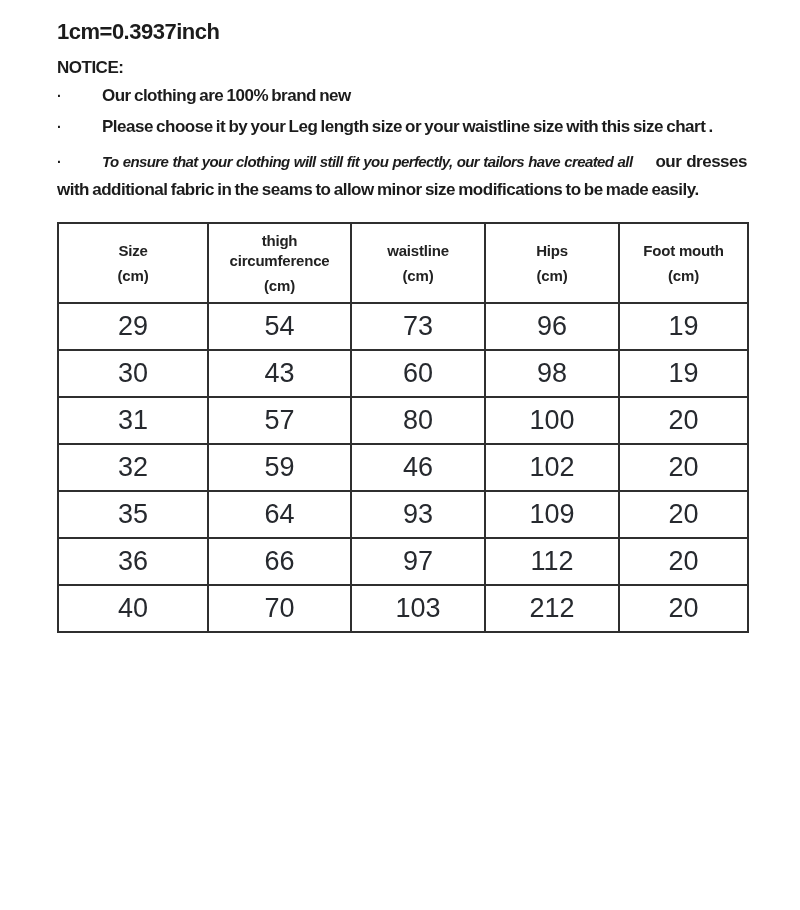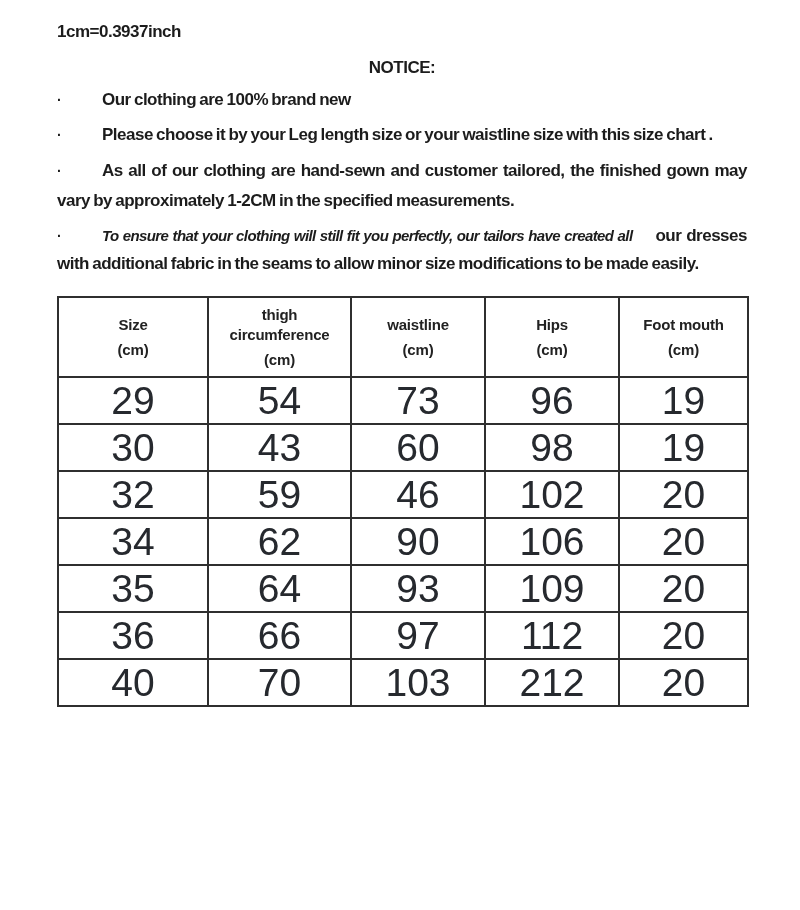--- a/index.html
+++ b/index.html
@@ -13,44 +13,43 @@
     overflow: hidden;
     font-family: "Liberation Sans", sans-serif;
     color: #1c1c1c;
   }
   .content {
     padding: 20px 53px 0 57px;
     width: 690px;
   }
   p { margin: 0; }
   .conv-line {
-    font-size: 17px;
+    font-size: 22px;
     font-weight: bold;
     letter-spacing: -0.5px;
     line-height: 24px;
     margin-bottom: 12px;
   }
   .notice-heading {
     font-size: 17px;
     font-weight: bold;
     letter-spacing: -0.5px;
     line-height: 24px;
     margin-bottom: 6px;
-    text-align: center;
   }
   .bullet {
     font-size: 17px;
     font-weight: bold;
     letter-spacing: -0.5px;
     word-spacing: -1px;
     line-height: 30px;
     text-align: justify;
     margin-bottom: 6px;
   }
-  .bullet.single { line-height: 28px; }
+  .bullet.single { line-height: 20px; }
   .bullet.tight { line-height: 27px; margin-bottom: 0; }
   .marker {
     display: inline-block;
     width: 45px;
     font-size: 14px;
     vertical-align: baseline;
   }
   .condensed {
     font-size: 15px;
     letter-spacing: -0.6px;
@@ -76,40 +75,39 @@
     height: 78px;
     font-size: 15px;
     font-weight: bold;
     letter-spacing: -0.2px;
     color: #222222;
   }
   .col-label { line-height: 20px; padding: 0 6px; }
   .col-unit  { line-height: 20px; margin-top: 5px; }
   table.size-table td {
     height: 45px;
-    font-size: 39px;
+    font-size: 27px;
     font-weight: normal;
     letter-spacing: 0;
     color: #26292e;
   }
 </style>
 </head>
 <body>
 
 <div class="content">
 
   <p class="conv-line">1cm=0.3937inch</p>
 
   <p class="notice-heading">NOTICE:</p>
 
   <p class="bullet single"><span class="marker">·</span><span>Our clothing are 100% brand new</span></p>
 
   <p class="bullet"><span class="marker">·</span><span>Please choose it by your Leg length size or your waistline size with this size chart .</span></p>
 
-  <p class="bullet"><span class="marker">·</span><span>As all of our clothing are hand-sewn and customer tailored, the finished gown may vary by approximately 1-2CM in the specified measurements.</span></p>
 
   <p class="bullet tight"><span class="marker">·</span><span class="condensed">To ensure that your clothing will still fit you perfectly, our tailors have created all</span><span>our dresses with additional fabric in the seams to allow minor size modifications to be made easily.</span></p>
 
   <table class="size-table">
     <colgroup>
         <col style="width: 150px;">
         <col style="width: 143px;">
         <col style="width: 134px;">
         <col style="width: 134px;">
         <col style="width: 129px;">
@@ -147,31 +145,31 @@
           <td>19</td>
         </tr>
         <tr>
           <td>30</td>
           <td>43</td>
           <td>60</td>
           <td>98</td>
           <td>19</td>
         </tr>
         <tr>
+          <td>31</td>
+          <td>57</td>
+          <td>80</td>
+          <td>100</td>
+          <td>20</td>
+        </tr>
+        <tr>
           <td>32</td>
           <td>59</td>
           <td>46</td>
           <td>102</td>
-          <td>20</td>
-        </tr>
-        <tr>
-          <td>34</td>
-          <td>62</td>
-          <td>90</td>
-          <td>106</td>
           <td>20</td>
         </tr>
         <tr>
           <td>35</td>
           <td>64</td>
           <td>93</td>
           <td>109</td>
           <td>20</td>
         </tr>
         <tr>

